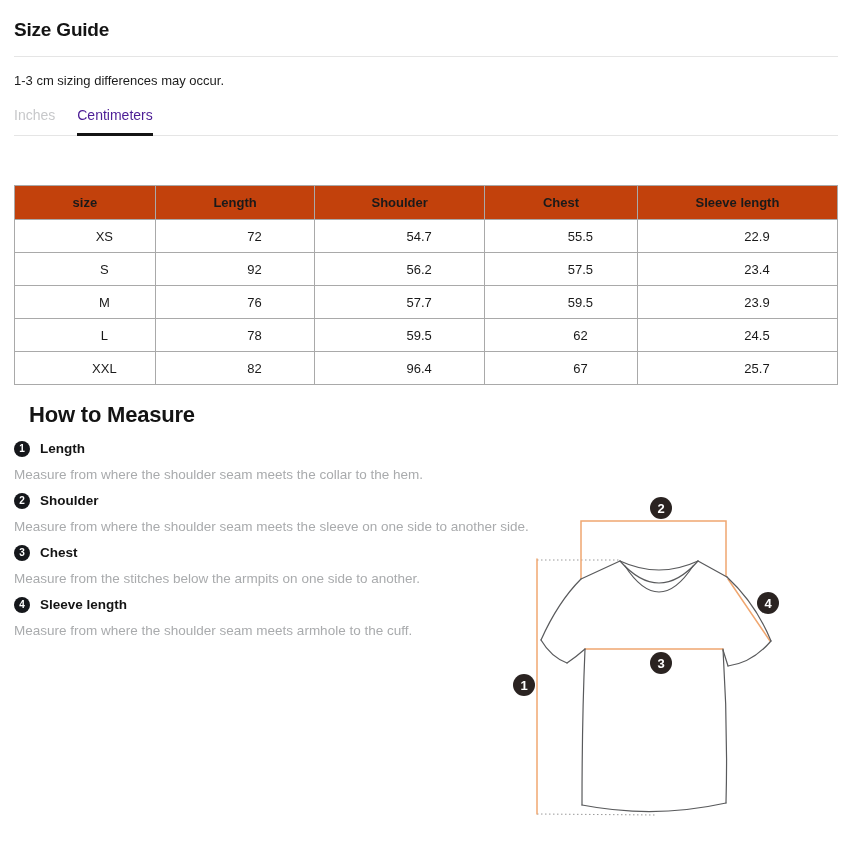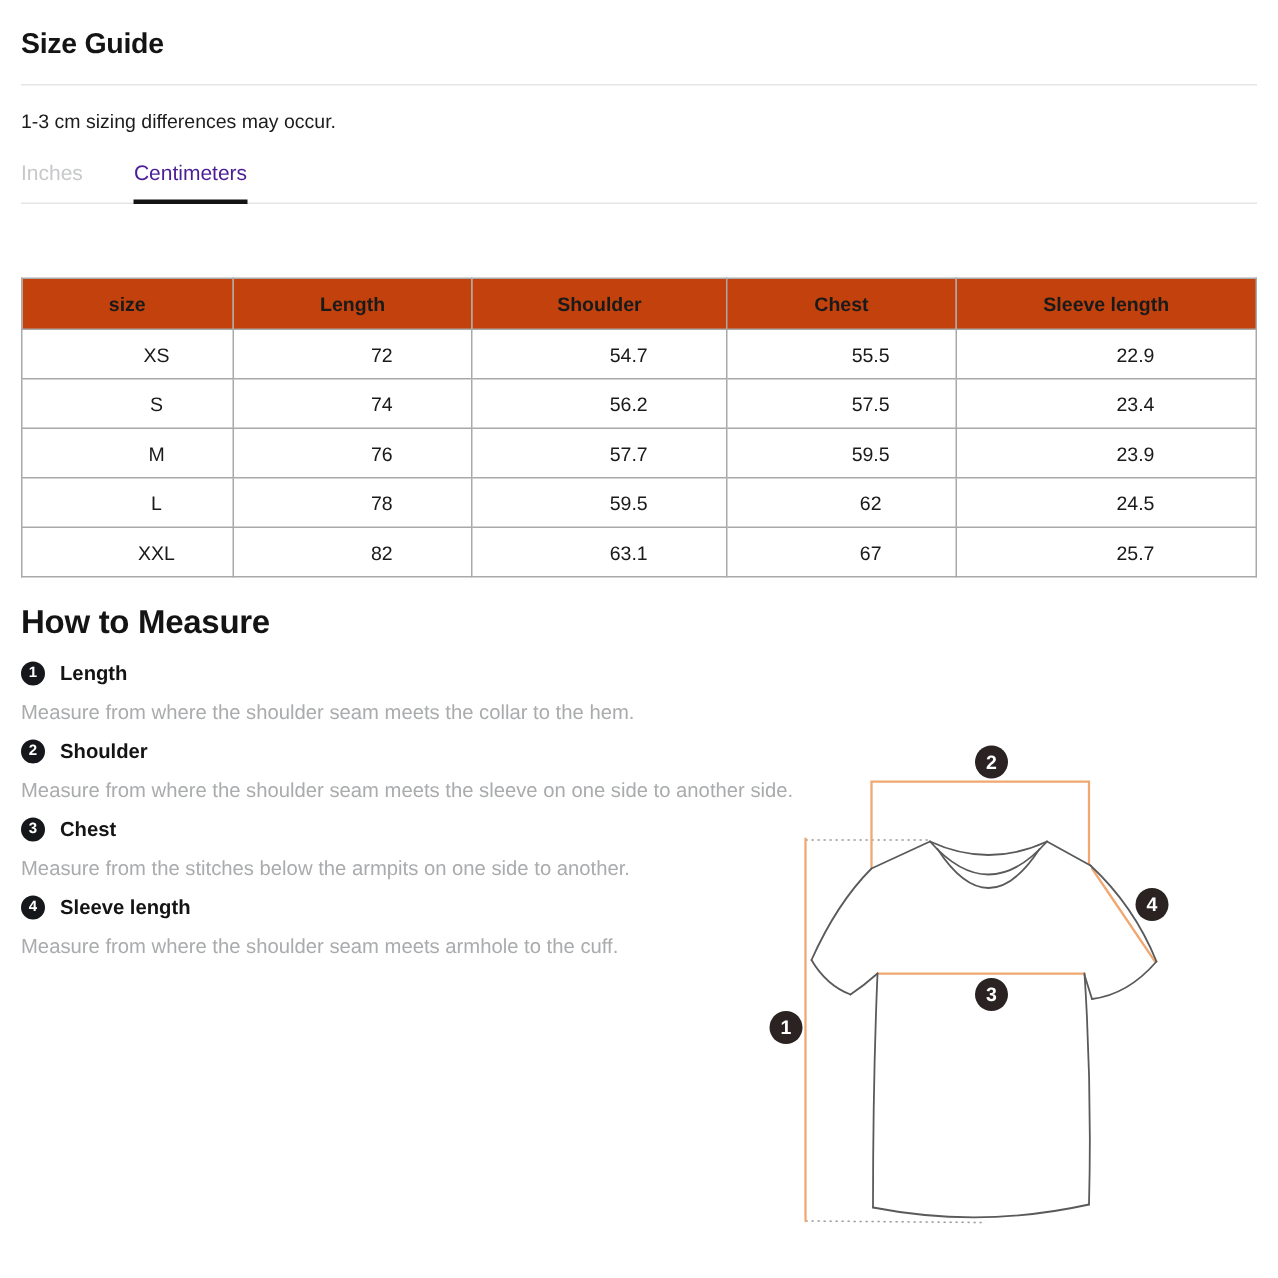--- a/index.html
+++ b/index.html
@@ -22,21 +22,21 @@
     color: #141414;
     line-height: 23px;
   }
   .divider { height: 1px; background: #e5e5e5; margin-top: 15px; }
   .note {
     margin: 16px 0 0;
     font-size: 13px; color: #1c1c1c; line-height: 15px;
   }
   .tabs {
     margin-top: 19px;
-    display: flex; gap: 34px;
+    display: flex; gap: 22px;
     border-bottom: 1px solid #e5e5e5;
   }
   .tab {
     position: relative;
     font-size: 14px; line-height: 16px;
     padding-bottom: 12px;
     cursor: pointer;
     color: #c7c8ca;
   }
   .tab.active { color: #4c1d95; }
@@ -49,21 +49,21 @@
     width: 100%; border-collapse: collapse; table-layout: fixed;
   }
   th, td {
     border: 1px solid #a9a9a9;
     text-align: center; vertical-align: middle;
     font-size: 13px; color: #1a1a1a;
   }
   th { background: #c2410c; font-weight: 700; height: 34px; }
   td { height: 33px; font-weight: 400; padding-left: 40px; }
   .h2 {
-    margin: 17px 0 0;
+    margin: 17px 15px 0;
     font-size: 22px; font-weight: 700; letter-spacing: -0.2px;
     line-height: 25px; color: #141414;
   }
   .measure-list { margin-top: 14px; max-width: 540px; }
   .mi-head {
     display: flex; align-items: center; gap: 10px;
     margin: 0 0 10px; line-height: 16px;
   }
   .badge {
     width: 16px; height: 16px; border-radius: 50%;
@@ -124,21 +124,21 @@
     <tbody>
         <tr>
           <td>XS</td>
           <td>72</td>
           <td>54.7</td>
           <td>55.5</td>
           <td>22.9</td>
         </tr>
         <tr>
           <td>S</td>
-          <td>74</td>
+          <td>92</td>
           <td>56.2</td>
           <td>57.5</td>
           <td>23.4</td>
         </tr>
         <tr>
           <td>M</td>
           <td>76</td>
           <td>57.7</td>
           <td>59.5</td>
           <td>23.9</td>
@@ -146,21 +146,21 @@
         <tr>
           <td>L</td>
           <td>78</td>
           <td>59.5</td>
           <td>62</td>
           <td>24.5</td>
         </tr>
         <tr>
           <td>XXL</td>
           <td>82</td>
-          <td>63.1</td>
+          <td>96.4</td>
           <td>67</td>
           <td>25.7</td>
         </tr>
       </tbody>
   </table>
 
   <h2 class="h2">How to Measure</h2>
 
   <div class="measure-list">
       <div>

